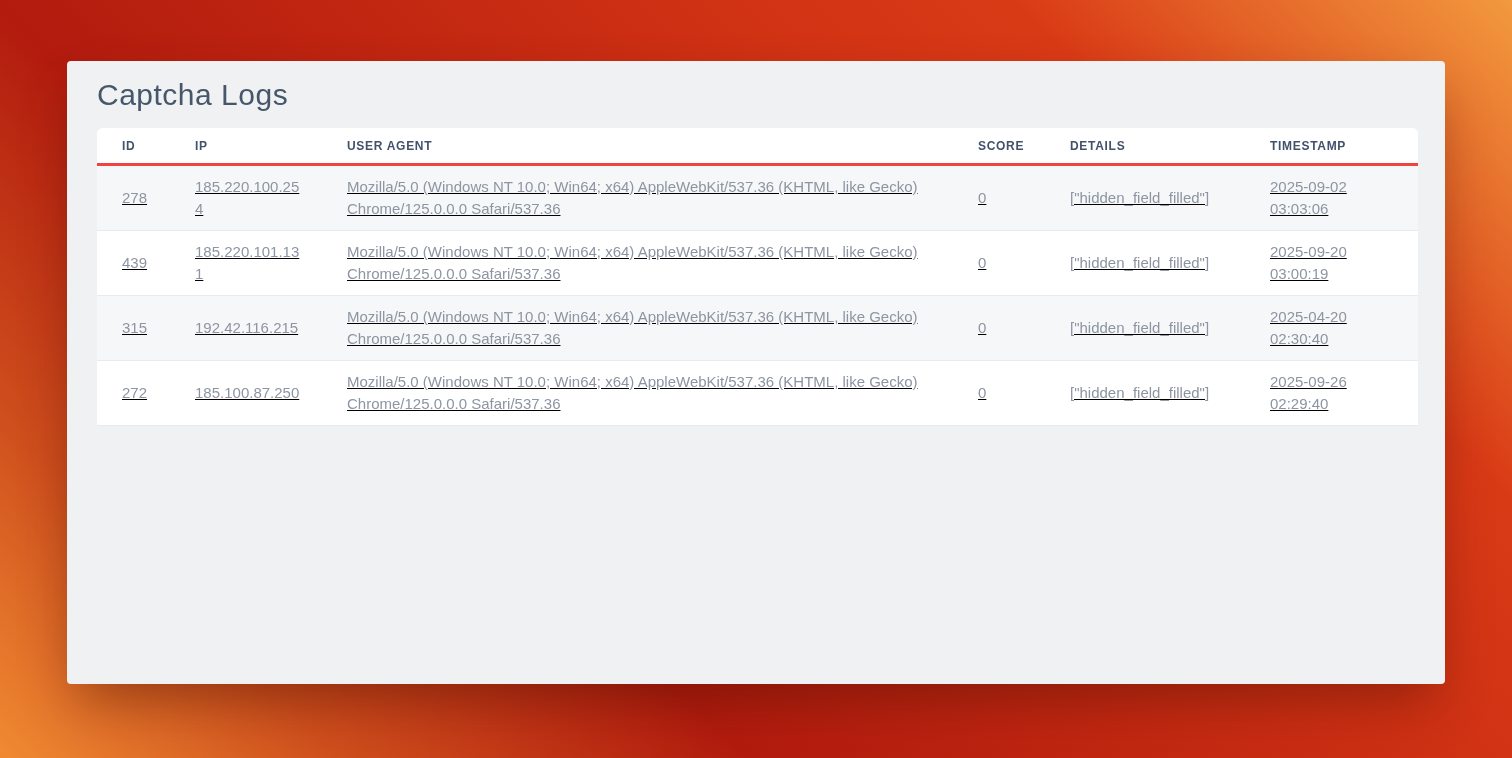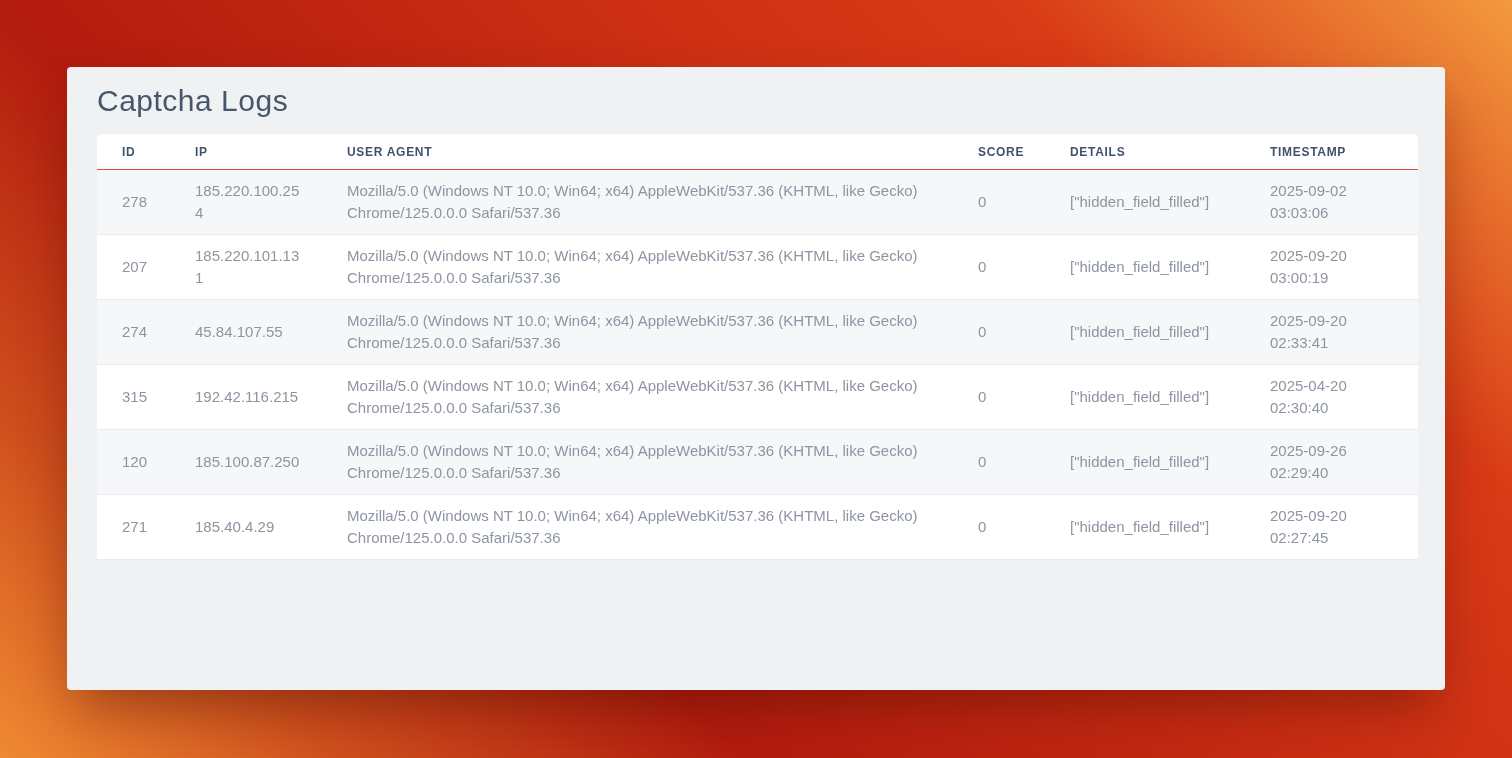--- a/index.html
+++ b/index.html
@@ -13,21 +13,21 @@
       #f08a32 0%,
       #cf4f1d 15%,
       #b21b0e 33%,
       #d03214 65%,
       #d93a16 78%,
       #f2993e 100%);
     position: relative;
   }
   .card {
     position: absolute;
-    left: 67px; top: 67px;
+    left: 67px; top: 61px;
     width: 1378px; height: 623px;
     background: #f0f1f2;
     border-radius: 4px;
     box-shadow: 0 25px 50px -10px rgba(70, 15, 0, 0.45);
     overflow: hidden;
   }
   .page-title {
     padding: 17px 30px 16px 30px;
     font-size: 30px;
     font-weight: 500;
@@ -53,32 +53,32 @@
   col.c-timestamp { width: 173px; }
   thead th {
     text-align: left;
     padding: 11px 20px 10px 25px;
     font-size: 12px;
     font-weight: 700;
     letter-spacing: 0.7px;
     color: #42526b;
     text-transform: uppercase;
     background: #ffffff;
-    border-bottom: 1px solid #ef4444;
+    border-bottom: 3px solid #ef4444;
     white-space: nowrap;
   }
   tbody td {
     padding: 10px 20px 10px 25px;
     font-size: 15px;
     line-height: 22px;
     color: #8d95a2;
     vertical-align: middle;
     word-wrap: break-word;
   }
-  tbody tr { border-bottom: 1px solid #e8eaed; }
+  tbody tr { border-bottom: 1px solid #e8eaed; text-decoration: underline; }
   tbody tr:nth-child(odd)  { background: #f6f7f8; }
   tbody tr:nth-child(even) { background: #ffffff; }
 </style>
 </head>
 <body>
 
 <div class="card">
   <h1 class="page-title">Captcha Logs</h1>
 
   <div class="table-wrap">
@@ -104,55 +104,39 @@
       <tbody>
           <tr>
     <td>278</td>
     <td>185.220.100.254</td>
     <td>Mozilla/5.0 (Windows NT 10.0; Win64; x64) AppleWebKit/537.36 (KHTML, like Gecko) Chrome/125.0.0.0 Safari/537.36</td>
     <td>0</td>
     <td>["hidden_field_filled"]</td>
     <td>2025-09-02 03:03:06</td>
   </tr>
           <tr>
-    <td>207</td>
+    <td>439</td>
     <td>185.220.101.131</td>
     <td>Mozilla/5.0 (Windows NT 10.0; Win64; x64) AppleWebKit/537.36 (KHTML, like Gecko) Chrome/125.0.0.0 Safari/537.36</td>
     <td>0</td>
     <td>["hidden_field_filled"]</td>
     <td>2025-09-20 03:00:19</td>
-  </tr>
-          <tr>
-    <td>274</td>
-    <td>45.84.107.55</td>
-    <td>Mozilla/5.0 (Windows NT 10.0; Win64; x64) AppleWebKit/537.36 (KHTML, like Gecko) Chrome/125.0.0.0 Safari/537.36</td>
-    <td>0</td>
-    <td>["hidden_field_filled"]</td>
-    <td>2025-09-20 02:33:41</td>
   </tr>
           <tr>
     <td>315</td>
     <td>192.42.116.215</td>
     <td>Mozilla/5.0 (Windows NT 10.0; Win64; x64) AppleWebKit/537.36 (KHTML, like Gecko) Chrome/125.0.0.0 Safari/537.36</td>
     <td>0</td>
     <td>["hidden_field_filled"]</td>
     <td>2025-04-20 02:30:40</td>
   </tr>
           <tr>
-    <td>120</td>
+    <td>272</td>
     <td>185.100.87.250</td>
     <td>Mozilla/5.0 (Windows NT 10.0; Win64; x64) AppleWebKit/537.36 (KHTML, like Gecko) Chrome/125.0.0.0 Safari/537.36</td>
     <td>0</td>
     <td>["hidden_field_filled"]</td>
     <td>2025-09-26 02:29:40</td>
-  </tr>
-          <tr>
-    <td>271</td>
-    <td>185.40.4.29</td>
-    <td>Mozilla/5.0 (Windows NT 10.0; Win64; x64) AppleWebKit/537.36 (KHTML, like Gecko) Chrome/125.0.0.0 Safari/537.36</td>
-    <td>0</td>
-    <td>["hidden_field_filled"]</td>
-    <td>2025-09-20 02:27:45</td>
   </tr>
         </tbody>
     </table>
   </div>
 </div>
 
 </body></html>

